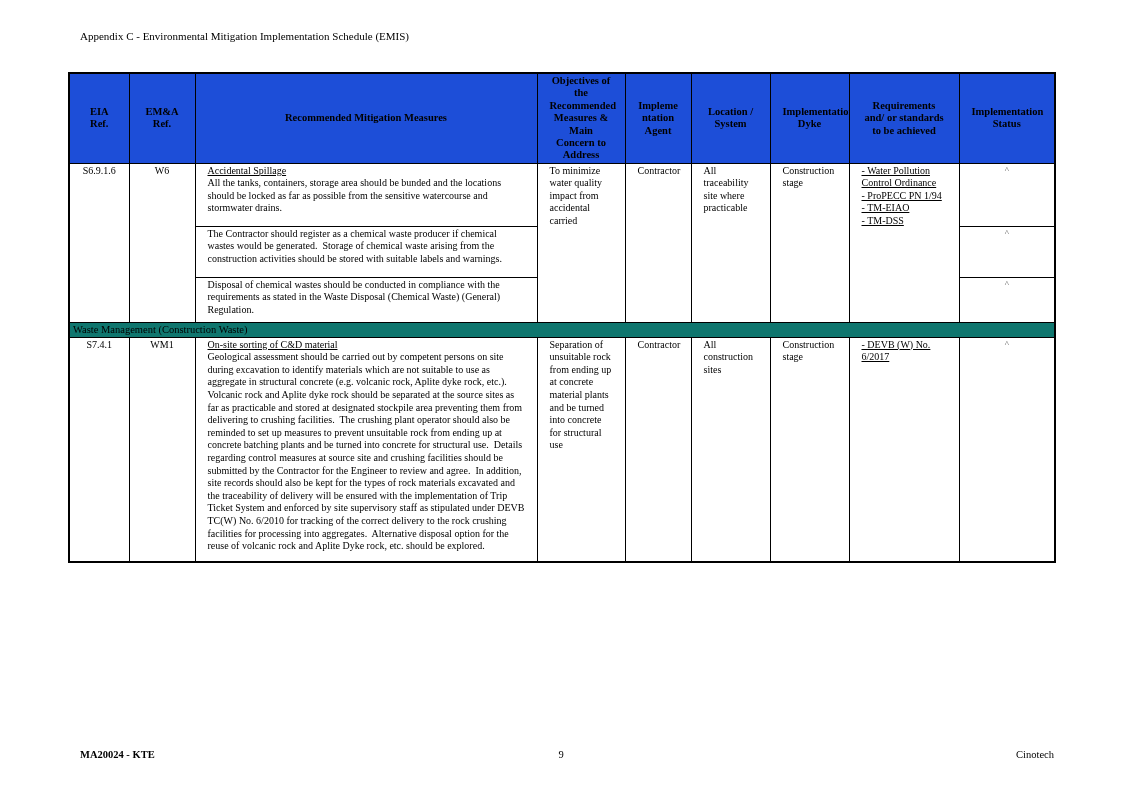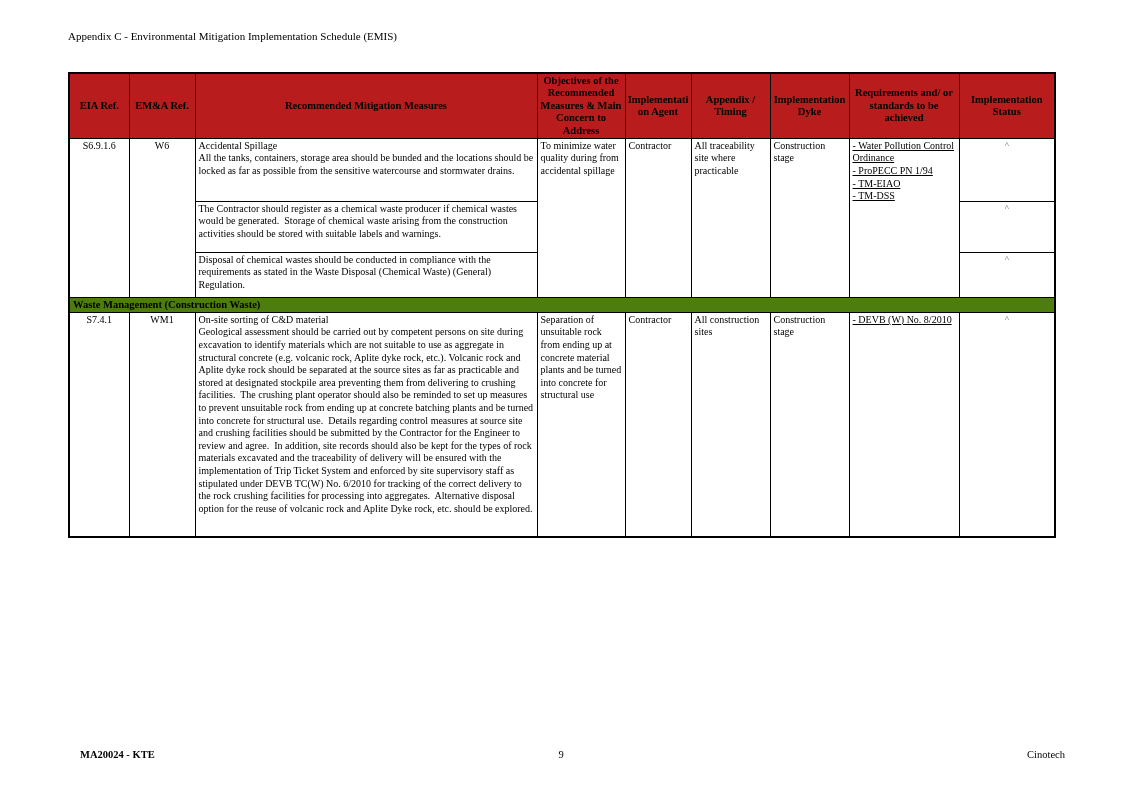--- a/index.html
+++ b/index.html
@@ -6,79 +6,79 @@
   html, body { margin: 0; padding: 0; }
   body {
     width: 1122px; height: 794px;
     background: #ffffff;
     font-family: "Liberation Serif", "DejaVu Serif", serif;
     color: #000;
   }
   .page { position: relative; width: 1122px; height: 794px; background: #fff; overflow: hidden; }
 
   .doc-title {
-    position: absolute; left: 68px; top: 30px;
+    position: absolute; left: 80px; top: 30px;
     font-size: 11px; white-space: nowrap;
   }
 
   table.emis {
     position: absolute; left: 68px; top: 72px;
     width: 986px;
     border-collapse: collapse; table-layout: fixed;
     border: 2px solid #000;
   }
   .emis th, .emis td {
     border: 1px solid #000;
-    padding: 1px 3px;
+    padding: 1px 12px;
     font-size: 10px;
     line-height: 1.26;
     vertical-align: top;
     overflow: hidden;
   }
   .emis th {
-    background: #b91c1c;
+    background: #1d4ed8;
     font-weight: bold;
     font-size: 10.5px;
     line-height: 1.18;
     vertical-align: middle;
     text-align: center;
     border-bottom: 1.5px solid #000;
-    padding: 1px 2px;
+    padding: 1px 12px;
   }
   .emis th.wrap-any { overflow-wrap: anywhere; text-align: center; }
 
   tr.hrow      { height: 64px; }
   tr.r1a       { height: 63px; }
   tr.r1b       { height: 51px; }
   tr.r1c       { height: 45px; }
   tr.sectionrow{ height: 15px; }
   tr.r2        { height: 225px; }
 
   td.c-center { text-align: left; }
   td.c-ref    { text-align: center; }
-  td.c-measure .m-title { }
+  td.c-measure .m-title { text-decoration: underline; }
   td.c-measure .m-text  { white-space: pre-wrap; }
   td.c-obj    { white-space: pre-wrap; }
   td.c-req    { white-space: pre-line; text-decoration: underline; }
   td.c-status { text-align: center; font-size: 9px; color: #555; }
 
   td.c-section {
-    background: #4d7c0f;
-    font-weight: bold;
+    background: #0f766e;
+    font-weight: normal;
     font-size: 10.5px;
     border-top: 1.5px solid #000;
     border-bottom: 1.5px solid #000;
     padding: 0 3px;
     vertical-align: middle;
   }
 
   .footer { position: absolute; left: 68px; top: 749px; width: 986px; font-size: 10.5px; }
   .footer .f-left   { position: absolute; left: 12px; top: 0; font-weight: bold; }
   .footer .f-center { position: absolute; left: 0; top: 0; width: 100%; text-align: center; }
-  .footer .f-right  { position: absolute; left: 11px; top: 0; width: 100%; text-align: right; }
+  .footer .f-right  { position: absolute; left: 0; top: 0; width: 100%; text-align: right; }
 </style>
 </head>
 <body>
 
 <div class="page">
 
   <div class="doc-title">Appendix C - Environmental Mitigation Implementation Schedule (EMIS)</div>
 
   <table class="emis">
     <colgroup>
@@ -92,36 +92,36 @@
         <col style="width:110px">
         <col style="width:96px">
     </colgroup>
     <thead>
       <tr class="hrow">
         <th>EIA Ref.</th>
         <th>EM&amp;A Ref.</th>
         <th>Recommended Mitigation Measures</th>
         <th>Objectives of the Recommended Measures &amp; Main Concern to Address</th>
         <th class="wrap-any">Implementation Agent</th>
-        <th>Appendix / Timing</th>
+        <th>Location / System</th>
         <th>Implementation Dyke</th>
         <th>Requirements and/ or standards to be achieved</th>
         <th>Implementation Status</th>
       </tr>
     </thead>
     <tbody>
 
       <tr class="r1a">
         <td class="c-ref" rowspan="3">S6.9.1.6</td>
         <td class="c-ref" rowspan="3">W6</td>
         <td class="c-measure">
           <div class="m-title">Accidental Spillage</div>
           <div class="m-text">All the tanks, containers, storage area should be bunded and the locations should be locked as far as possible from the sensitive watercourse and stormwater drains.</div>
         </td>
-        <td class="c-obj" rowspan="3">To minimize water quality during from accidental spillage</td>
+        <td class="c-obj" rowspan="3">To minimize water quality impact from accidental carried</td>
         <td class="c-center" rowspan="3">Contractor</td>
         <td class="c-center" rowspan="3">All traceability site where practicable</td>
         <td class="c-center" rowspan="3">Construction stage</td>
         <td class="c-req" rowspan="3">- Water Pollution Control Ordinance
 - ProPECC PN 1/94
 - TM-EIAO
 - TM-DSS</td>
         <td class="c-status">^</td>
       </tr>
       <tr class="r1b">
@@ -145,21 +145,21 @@
         <td class="c-ref">S7.4.1</td>
         <td class="c-ref">WM1</td>
         <td class="c-measure">
           <div class="m-title">On-site sorting of C&amp;D material</div>
           <div class="m-text">Geological assessment should be carried out by competent persons on site during excavation to identify materials which are not suitable to use as aggregate in structural concrete (e.g. volcanic rock, Aplite dyke rock, etc.). Volcanic rock and Aplite dyke rock should be separated at the source sites as far as practicable and stored at designated stockpile area preventing them from delivering to crushing facilities.  The crushing plant operator should also be reminded to set up measures to prevent unsuitable rock from ending up at concrete batching plants and be turned into concrete for structural use.  Details regarding control measures at source site and crushing facilities should be submitted by the Contractor for the Engineer to review and agree.  In addition, site records should also be kept for the types of rock materials excavated and the traceability of delivery will be ensured with the implementation of Trip Ticket System and enforced by site supervisory staff as stipulated under DEVB TC(W) No. 6/2010 for tracking of the correct delivery to the rock crushing facilities for processing into aggregates.  Alternative disposal option for the reuse of volcanic rock and Aplite Dyke rock, etc. should be explored.</div>
         </td>
         <td class="c-obj">Separation of unsuitable rock from ending up at concrete material plants and be turned into concrete for structural use</td>
         <td class="c-center">Contractor</td>
         <td class="c-center">All construction sites</td>
         <td class="c-center">Construction stage</td>
-        <td class="c-req">- DEVB (W) No. 8/2010</td>
+        <td class="c-req">- DEVB (W) No. 6/2017</td>
         <td class="c-status">^</td>
       </tr>
     </tbody>
   </table>
 
   <div class="footer">
     <div class="f-left">MA20024 - KTE</div>
     <div class="f-center">9</div>
     <div class="f-right">Cinotech</div>
   </div>

